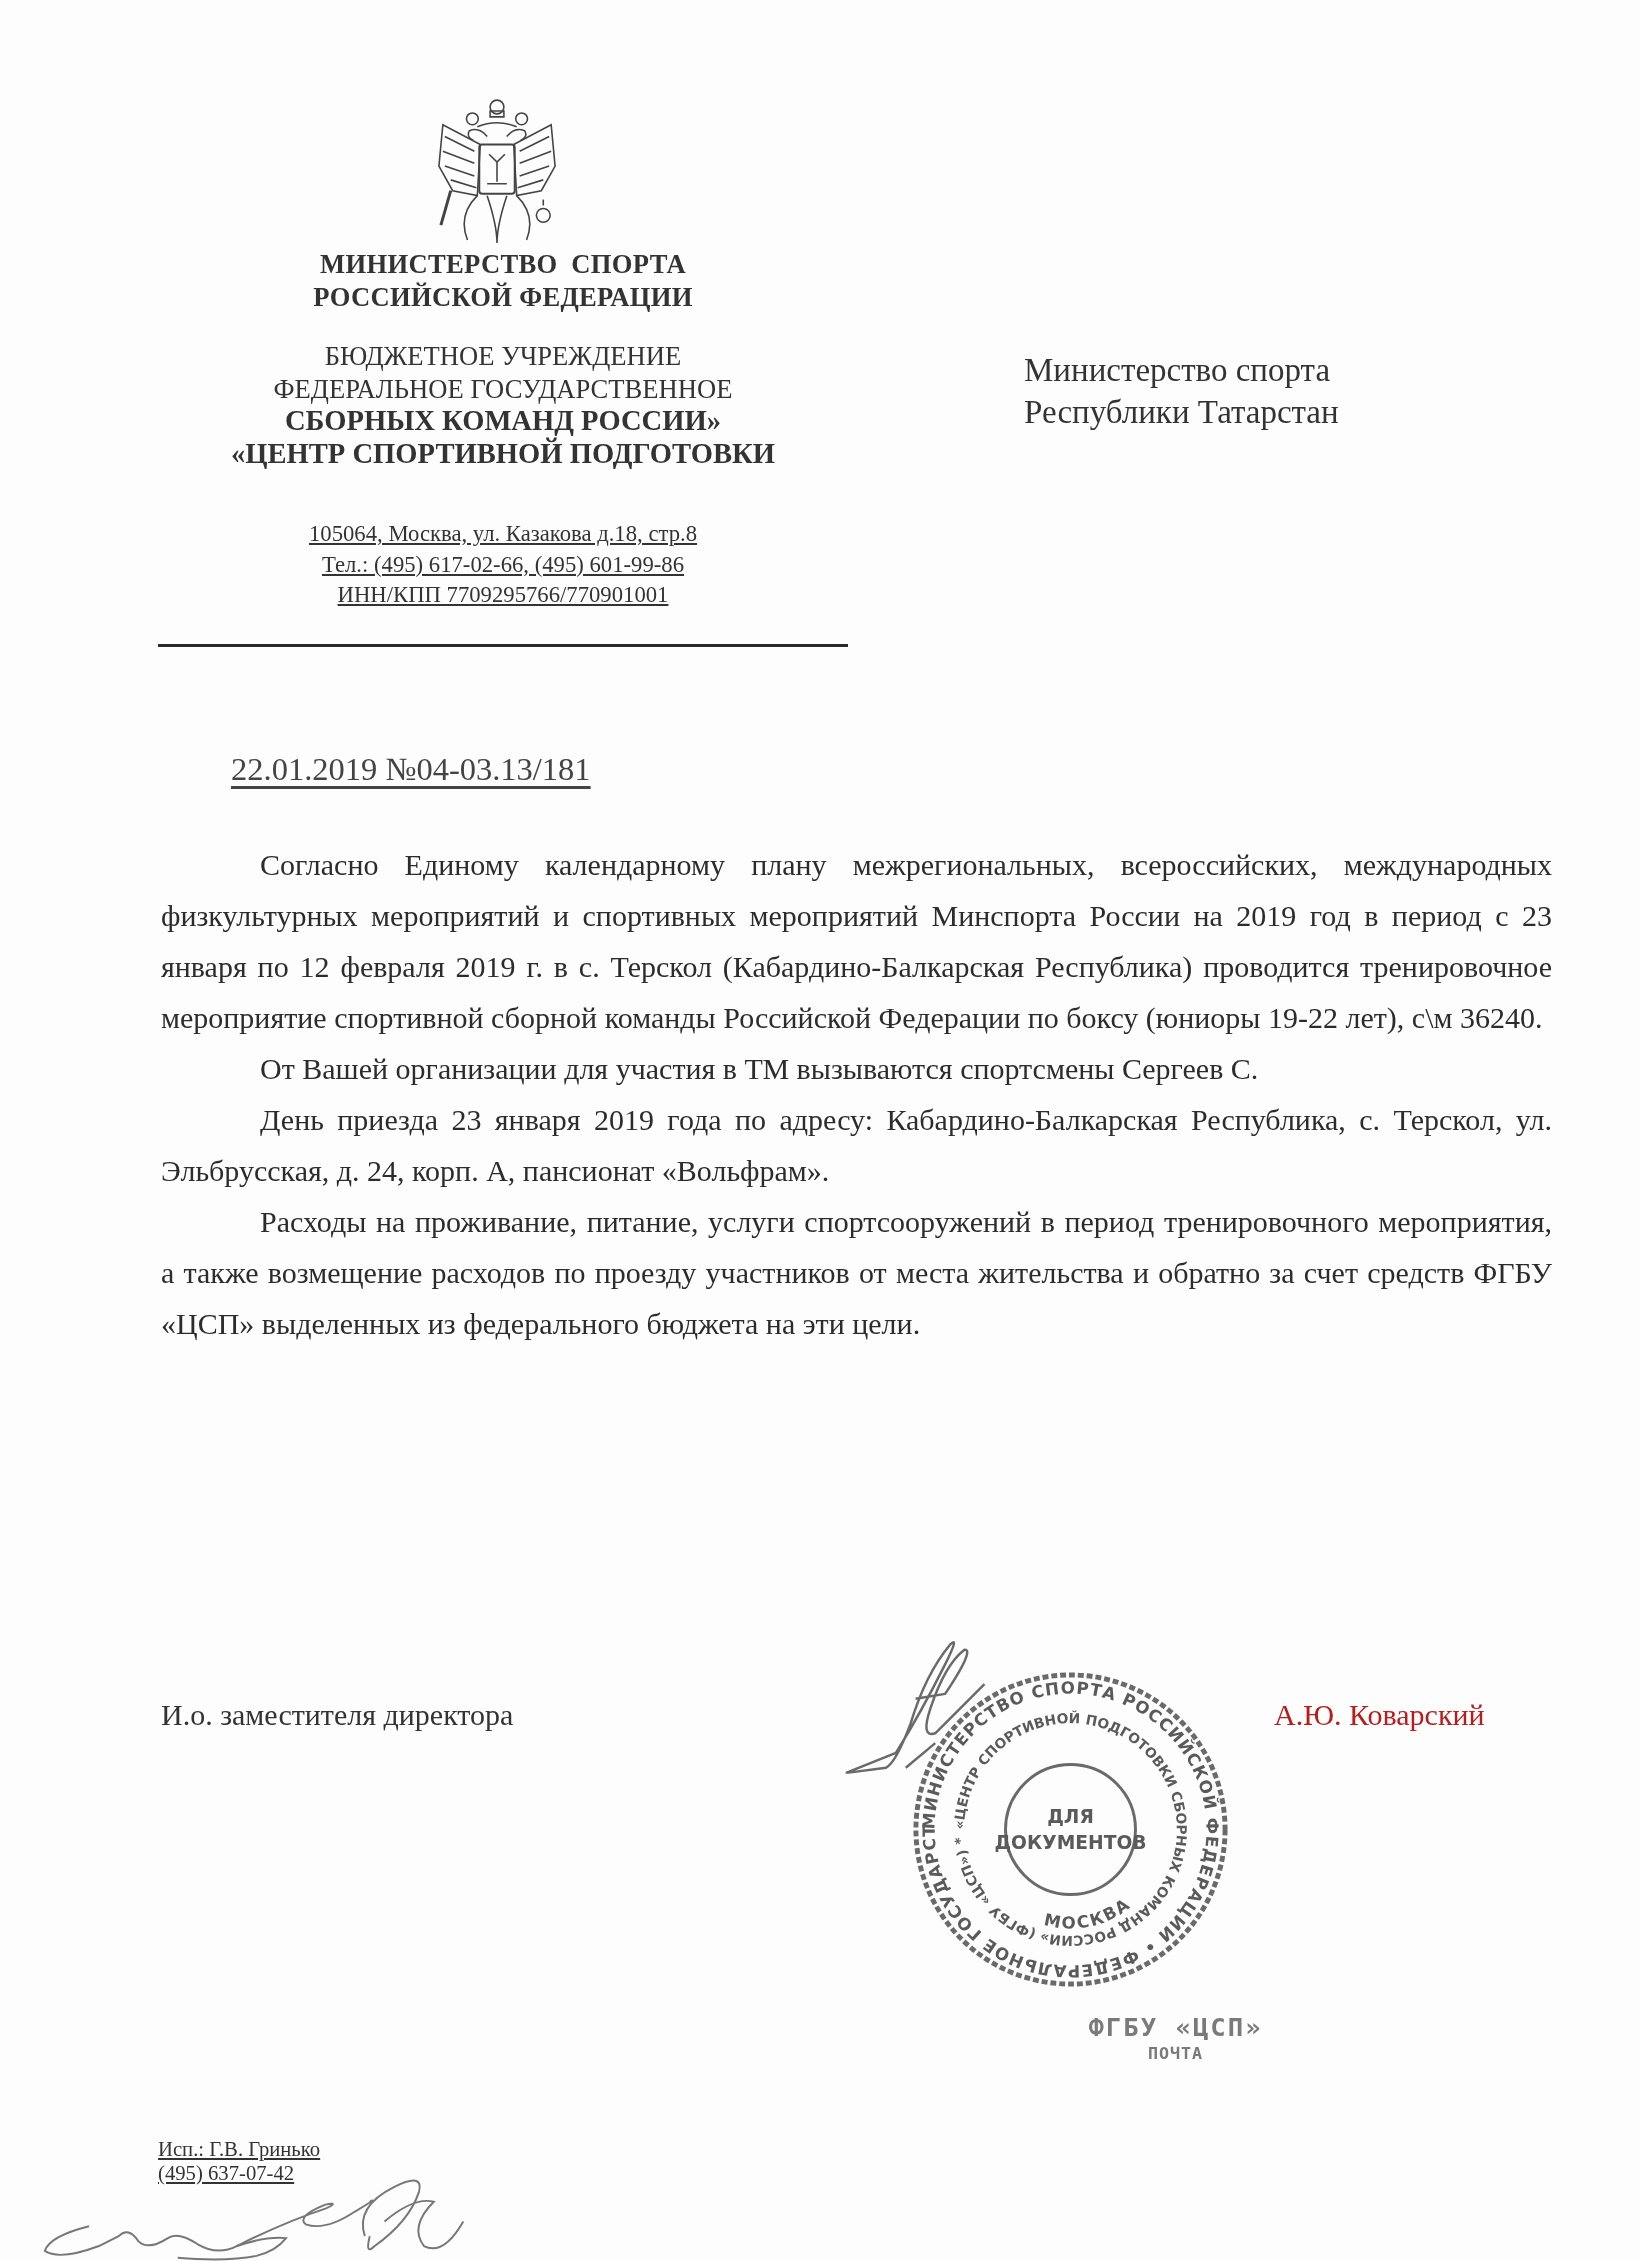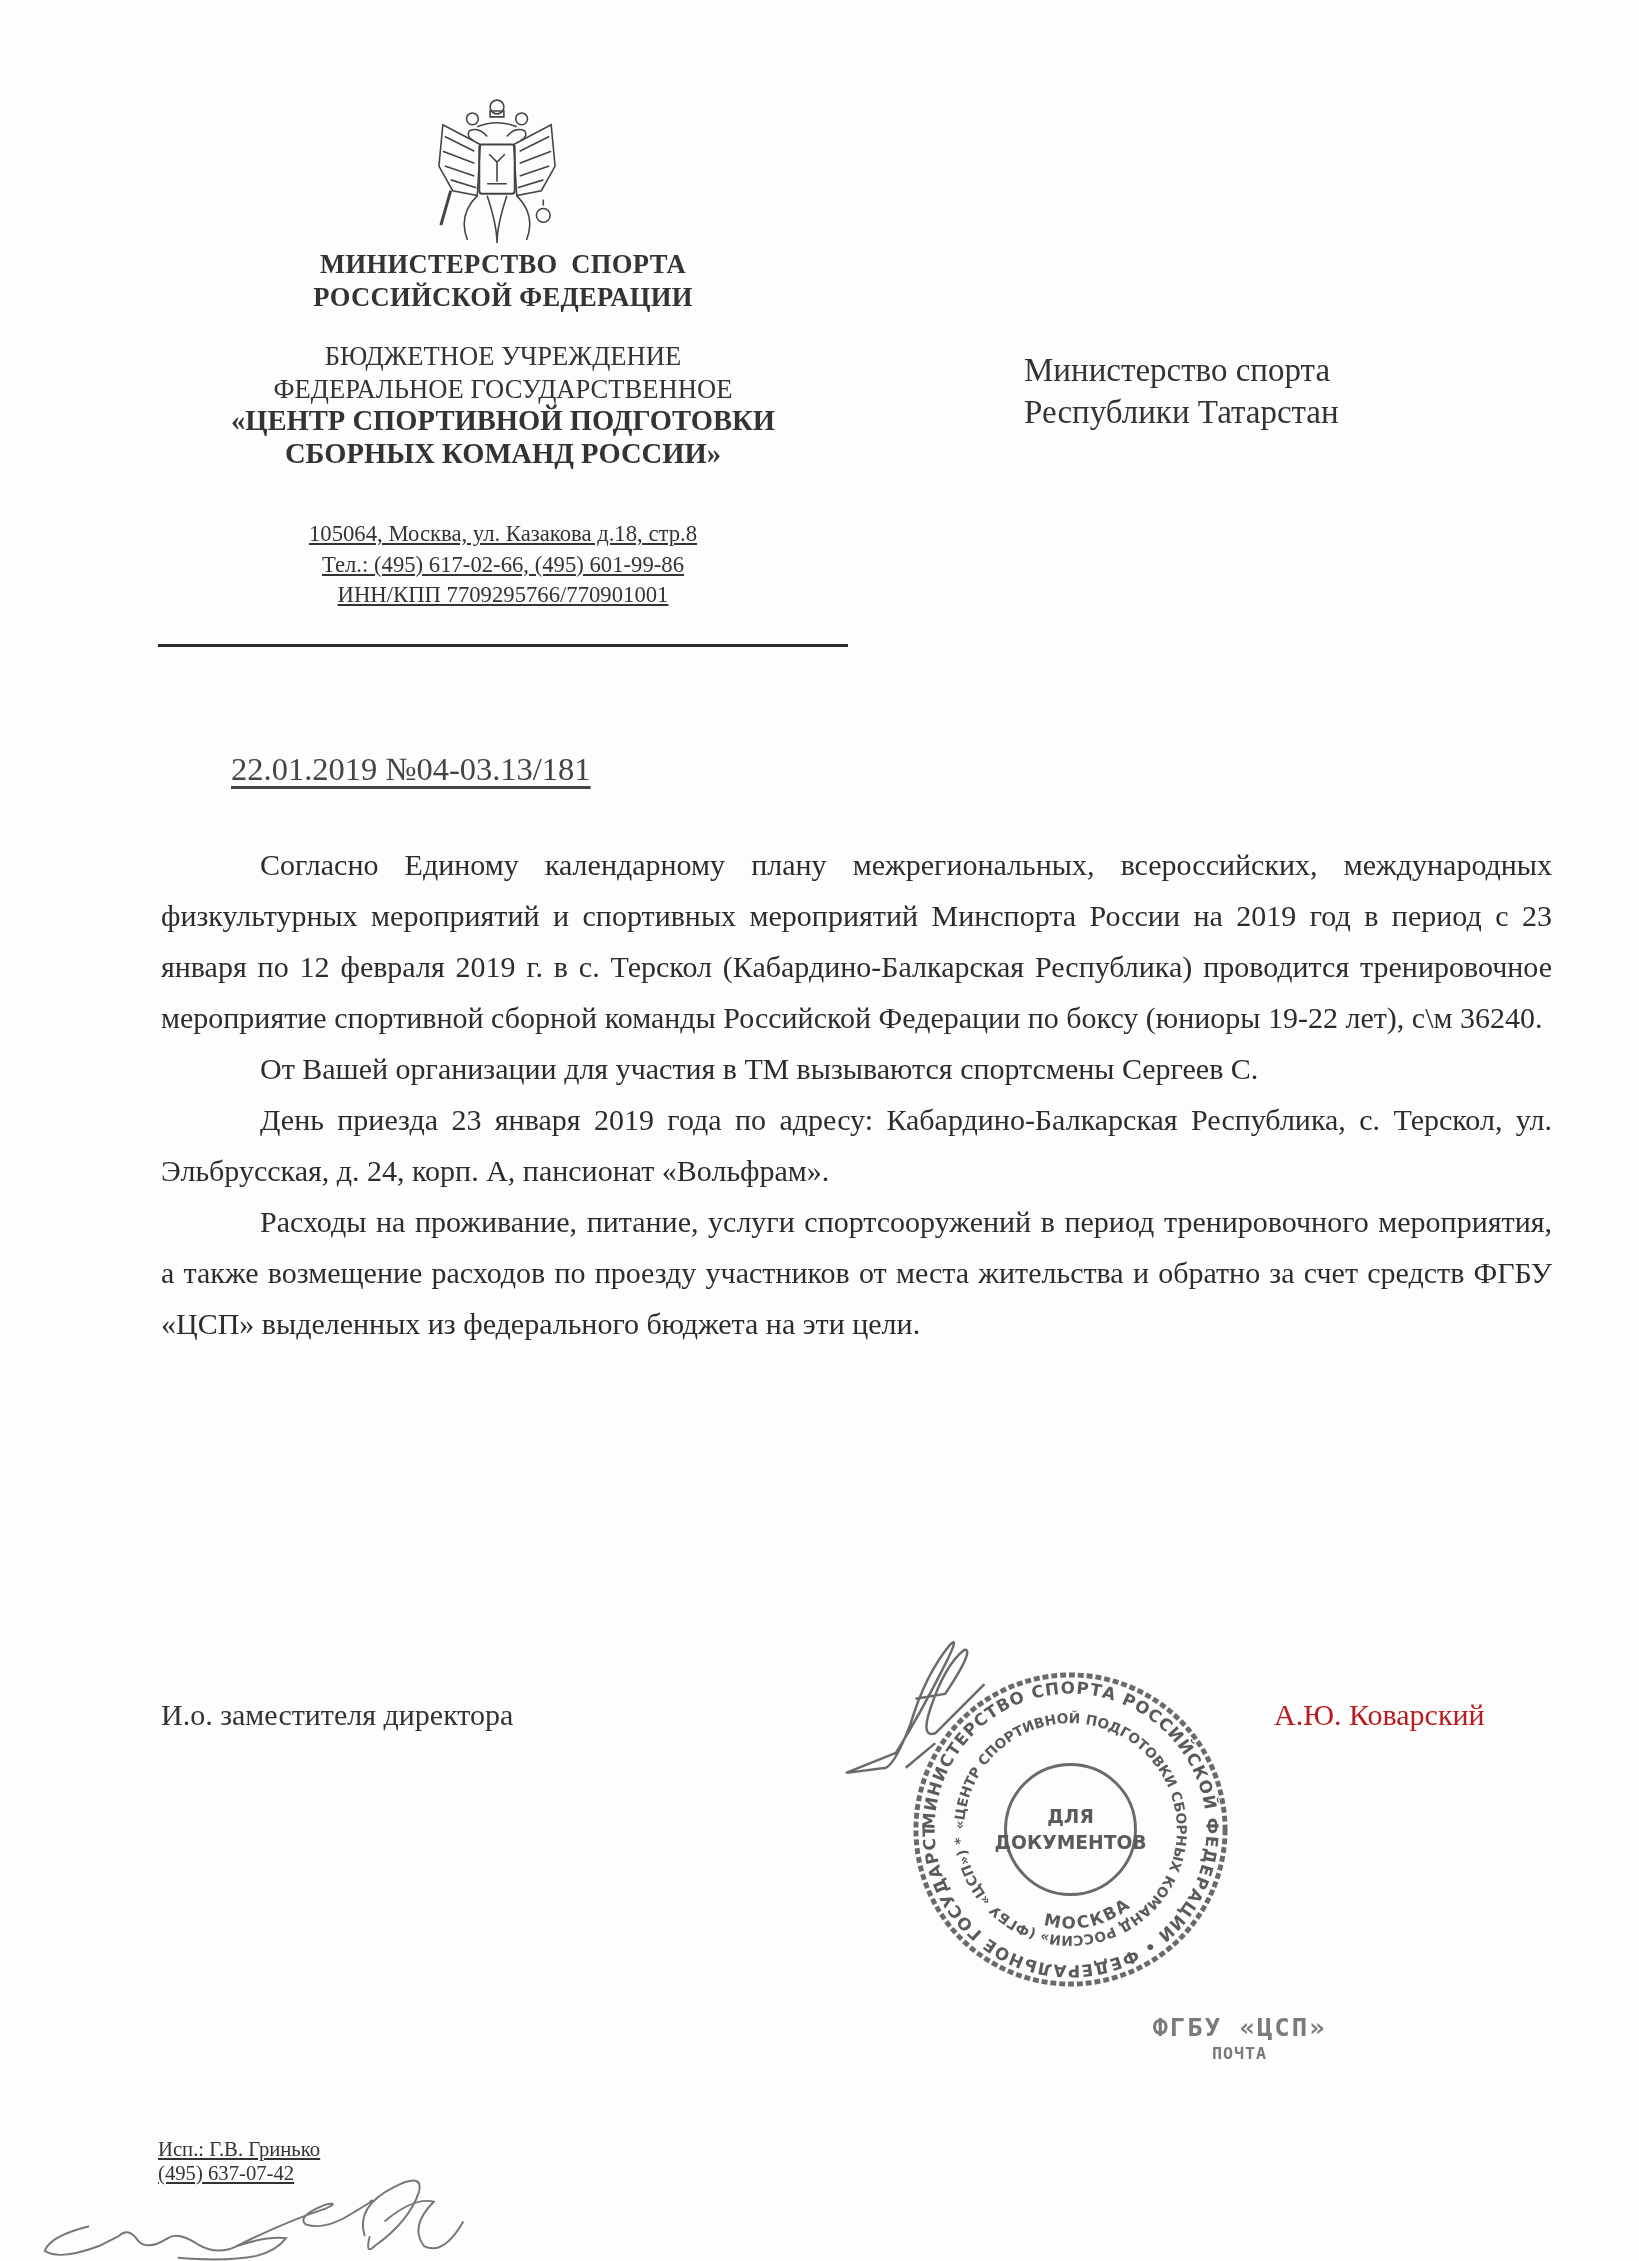--- a/index.html
+++ b/index.html
@@ -26,21 +26,21 @@
   
   .body-text { left: 161px; top: 839px; width: 1391px; font-size: 30px; line-height: 51px; color: #2c2c2c; }
   .body-text p { margin: 0; text-align: justify; text-indent: 99px; }
 
   .sig-title { left: 161px; top: 1698px; font-size: 30px; color: #333; white-space: nowrap; }
   .sig-name { left: 1274px; top: 1698px; font-size: 30px; color: #b91c1c; white-space: nowrap; }
 
   .signature { left: 827px; top: 1625px; width: 187px; height: 187px; }
   .stamp { left: 911px; top: 1670px; width: 319px; height: 319px; }
 
-  .mail-stamp { left: 1146px; top: 2014px; width: 187px; text-align: center; color: #7a7a7a; font-family: "DejaVu Sans Mono", monospace; font-weight: bold; }
+  .mail-stamp { left: 1082px; top: 2014px; width: 187px; text-align: center; color: #7a7a7a; font-family: "DejaVu Sans Mono", monospace; font-weight: bold; }
   .mail-stamp .l1 { font-size: 25.6px; letter-spacing: 2px; line-height: 27.6px; }
   .mail-stamp .l2 { font-size: 16.7px; line-height: 23.6px; letter-spacing: 1px; }
 
   .executor { left: 158px; top: 2138px; font-size: 20.7px; line-height: 23.6px; color: #333; white-space: nowrap; text-decoration: underline; }
   .exec-signature { left: 29.6px; top: 2167px; width: 453px; height: 95px; }
 </style>
 </head>
 <body>
 
 <svg class="abs emblem" viewBox="0 0 130 152">
@@ -67,22 +67,22 @@
 </svg>
 
 <div class="abs hdr hdr-ministry">
   <div style="white-space:pre">МИНИСТЕРСТВО  СПОРТА</div>
   <div>РОССИЙСКОЙ ФЕДЕРАЦИИ</div>
 </div>
 
 <div class="abs hdr hdr-org">
   <div>БЮДЖЕТНОЕ УЧРЕЖДЕНИЕ</div>
   <div>ФЕДЕРАЛЬНОЕ ГОСУДАРСТВЕННОЕ</div>
+  <div class="bold">СБОРНЫХ КОМАНД РОССИИ»</div>
   <div class="bold">«ЦЕНТР СПОРТИВНОЙ ПОДГОТОВКИ</div>
-  <div class="bold">СБОРНЫХ КОМАНД РОССИИ»</div>
 </div>
 
 <div class="abs hdr hdr-addr">
   <div>105064, Москва, ул. Казакова д.18, стр.8</div>
   <div>Тел.: (495) 617-02-66, (495) 601-99-86</div>
   <div>ИНН/КПП 7709295766/770901001</div>
 </div>
 
 <div class="abs hdr-rule"></div>
 

